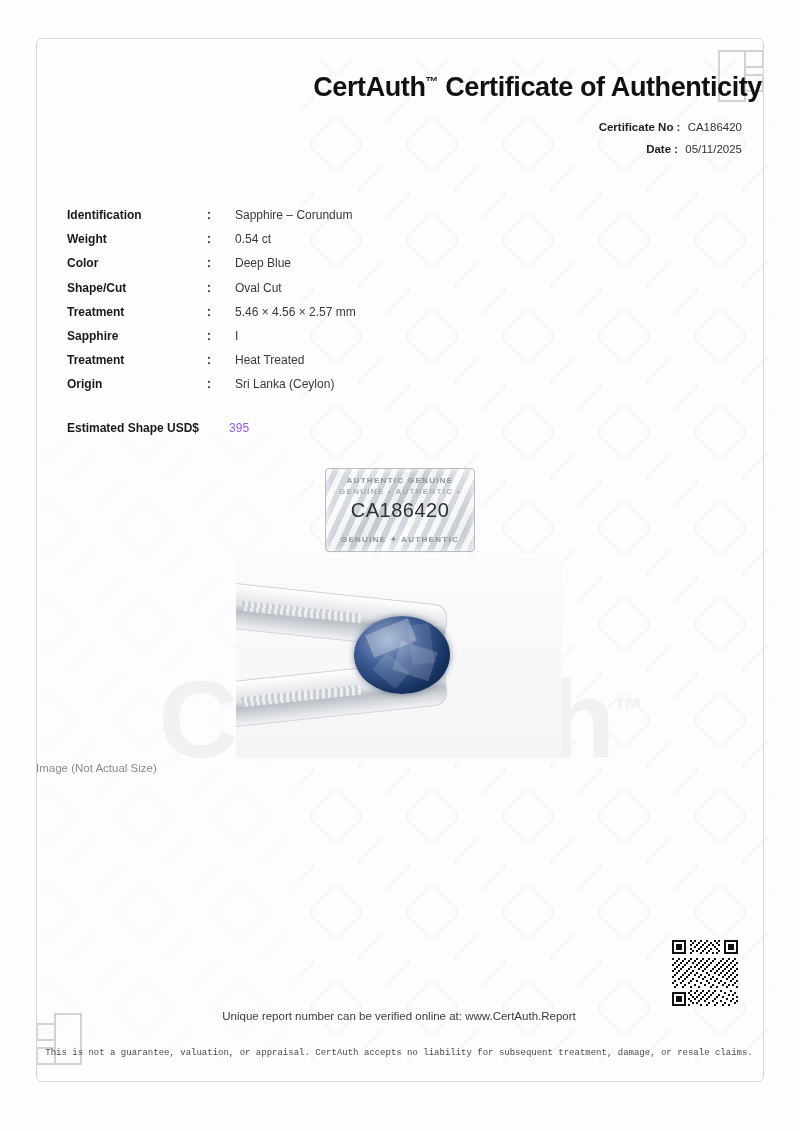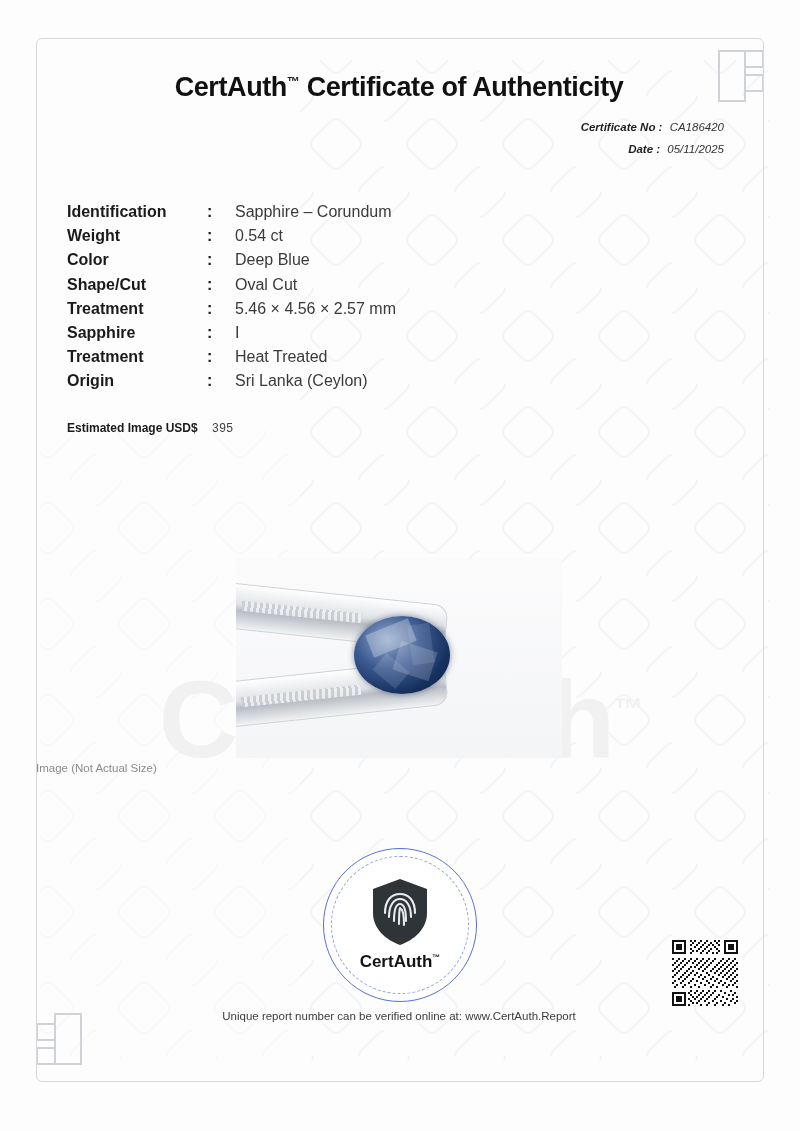--- a/index.html
+++ b/index.html
@@ -78,57 +78,56 @@
     top: 38px;
     width: 726px;
     height: 1042px;
   }
 
   .title {
     position: absolute;
     left: 0;
     top: 34px;
     width: 726px;
-    text-align: center;
+    text-align: right;
     font-size: 27px;
     font-weight: bold;
     color: #111;
     letter-spacing: -0.4px;
   }
   .title sup {
     font-size: 13px;
     vertical-align: super;
     font-weight: bold;
   }
 
   .meta {
     position: absolute;
-    right: 38px;
+    right: 20px;
     top: 78px;
     text-align: right;
     font-size: 11.5px;
     color: #222;
     line-height: 22px;
-    font-style: italic;
   }
   .meta .lbl { font-weight: bold; }
   .meta .val { color: #333; margin-left: 4px; }
 
   
   .specs {
     position: absolute;
     left: 31px;
     top: 165px;
     width: 500px;
   }
   .spec-row {
     display: flex;
-    align-items: flex-start;
+    align-items: center;
     height: 24.2px;
-    font-size: 16px;
+    font-size: 12px;
   }
   .spec-label {
     width: 140px;
     font-weight: bold;
     color: #1a1a1a;
   }
   .spec-colon {
     width: 12px;
     font-weight: bold;
     color: #1a1a1a;
@@ -144,23 +143,22 @@
     top: 383px;
     display: flex;
     align-items: baseline;
     font-size: 12px;
   }
   .value-label {
     font-weight: bold;
     color: #1a1a1a;
   }
   .value-amount {
-    margin-left: 14px;
-    color: #404040;
-    font-family: Liberation Mono, monospace;
+    margin-left: 30px;
+    color: #8b5cf6;
   }
 
   
   .holo {
     position: absolute;
     left: 289px;
     top: 430px;
     width: 148px;
     height: 82px;
     border-radius: 4px;
@@ -420,58 +418,50 @@
         <span class="spec-value">Heat Treated</span>
       </div>
       <div class="spec-row">
         <span class="spec-label">Origin</span>
         <span class="spec-colon">:</span>
         <span class="spec-value">Sri Lanka (Ceylon)</span>
       </div>
     </div>
 
     <div class="value-row">
-      <span class="value-label">Estimated Image USD$</span>
+      <span class="value-label">Estimated Shape USD$</span>
       <span class="value-amount">395</span>
     </div>
 
+    <div class="holo">
+      <div class="holo-top">AUTHENTIC  GENUINE</div>
+      <div class="holo-mid2">GENUINE • AUTHENTIC •</div>
+      <div class="holo-code">CA186420</div>
+      <div class="holo-bot">GENUINE ✦ AUTHENTIC</div>
+    </div>
 
     <div class="photo-wrap">
       <div class="photo-inner">
         <div class="tweez tweez-top">
           <div class="tweez-ridge" style="top:16px;"></div>
         </div>
         <div class="tweez tweez-bot">
           <div class="tweez-ridge" style="top:16px;"></div>
         </div>
         <div class="gem">
           <div class="facet f1"></div>
           <div class="facet f2"></div>
           <div class="facet f3"></div>
           <div class="facet f4"></div>
         </div>
       </div>
     </div>
 
     <div class="photo-caption">Image (Not Actual Size)</div>
 
-    <div class="seal">
-      <div class="seal-inner"></div>
-      <svg class="shield" width="60" height="70" viewBox="0 0 60 70" xmlns="http://www.w3.org/2000/svg">
-        <path d="M30 2 L57 12 V36 C57 52 44 63 30 68 C16 63 3 52 3 36 V12 Z" fill="#2f3438"></path>
-        <g fill="none" stroke="#e8eaec" stroke-width="2.1" stroke-linecap="round">
-          <path d="M19 40 C19 28 24 22 30 22 C36 22 41 28 41 40"></path>
-          <path d="M24 44 C24 31 26.5 27 30 27 C33.5 27 36 31 36 44"></path>
-          <path d="M29 47 C29 34 30 31 30 31"></path>
-          <path d="M15 36 C15 24 21 17 30 17 C39 17 45 24 45 36"></path>
-          <path d="M34 48 C34 38 33 33 31 32"></path>
-        </g>
-      </svg>
-      <div class="seal-word"><span>CertAuth</span><sup>™</sup></div>
-    </div>
 
     <svg class="qr" viewBox="0 0 33 33" xmlns="http://www.w3.org/2000/svg" shape-rendering="crispEdges">
       <rect width="33" height="33" fill="#ffffff"></rect>
       <g fill="#111111">
         <rect x="0" y="0" width="7" height="1"></rect>
           <rect x="0" y="6" width="7" height="1"></rect>
         <rect x="0" y="0" width="1" height="7"></rect>
           <rect x="6" y="0" width="1" height="7"></rect>
         <rect x="2" y="2" width="3" height="3"></rect>
         <rect x="26" y="0" width="7" height="1"></rect>
@@ -714,16 +704,17 @@
           <rect x="17" y="32" width="1" height="1"></rect>
           <rect x="21" y="32" width="1" height="1"></rect>
           <rect x="25" y="32" width="1" height="1"></rect>
           <rect x="28" y="32" width="1" height="1"></rect>
       </g>
     </svg>
 
     <div class="verify-line">Unique report number can be verified online at: www.CertAuth.Report</div>
 
     <div class="disclaimer">
+      <div>This is not a guarantee, valuation, or appraisal. CertAuth accepts no liability for subsequent treatment, damage, or resale claims.</div>
     </div>
 
   </div>
 </div>
 
 </body></html>

